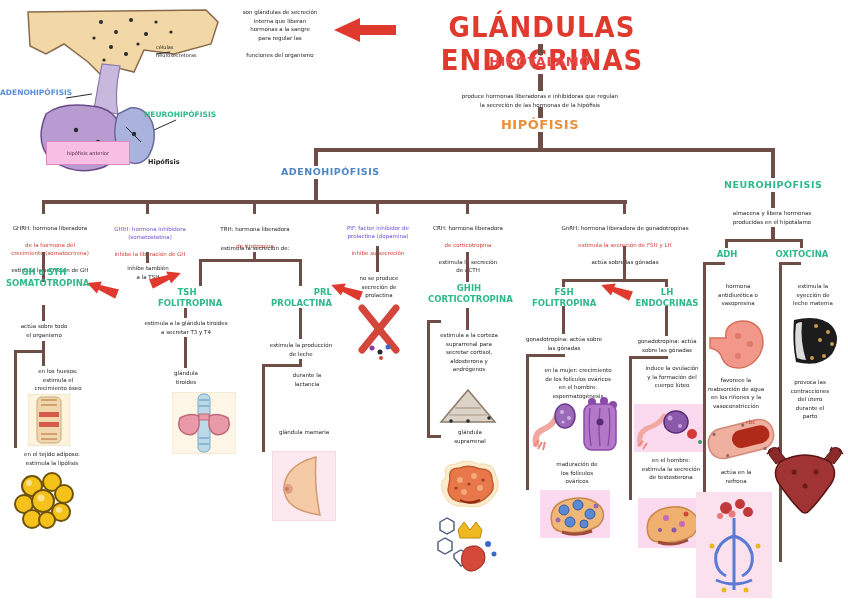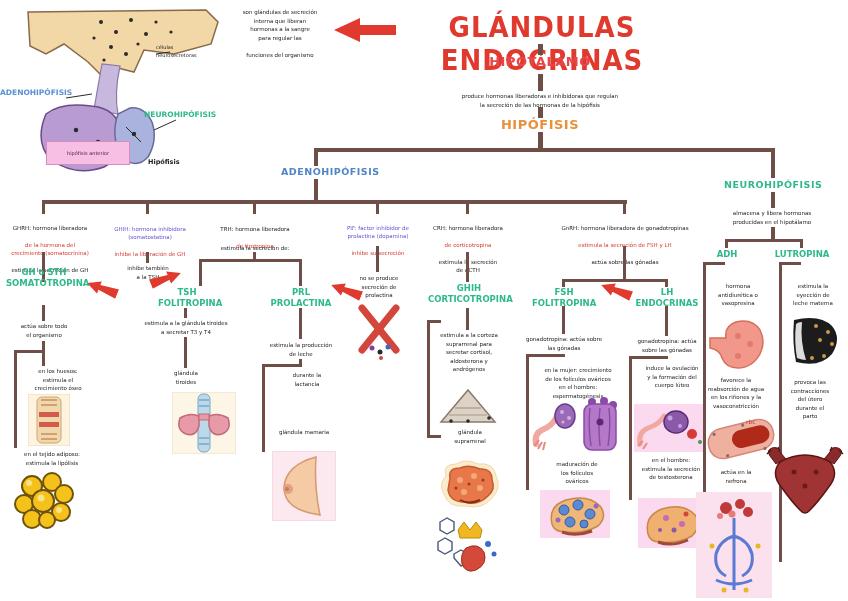--- a/index.html
+++ b/index.html
@@ -156,21 +156,21 @@
     <polygon points="0,9 13,2 13,6 32,3 32,13 13,11 13,15" fill="#e0392e"></polygon>
   </svg>
   <svg class="abs" style="left:600px;top:282px;transform:rotate(22deg);" width="32" height="18" viewBox="0 0 32 18">
     <polygon points="0,9 13,2 13,6 32,3 32,13 13,11 13,15" fill="#e0392e"></polygon>
   </svg>
 
   <div class="glab" style="left:6px;top:267px;width:76px;">GH o STH
 SOMATOTROPINA</div>
   <div class="glab" style="left:158px;top:287px;width:58px;">TSH
 FOLITROPINA</div>
-  <div class="glab" style="left:270px;top:287px;width:62px;">PRL
+  <div class="glab" style="left:270px;top:287px;width:62px;text-align:right;">PRL
 PROLACTINA</div>
   <div class="glab" style="left:428px;top:283px;width:82px;">GHIH
 CORTICOTROPINA</div>
   <div class="glab" style="left:532px;top:287px;width:64px;">FSH
 FOLITROPINA</div>
   <div class="glab" style="left:635px;top:287px;width:64px;">LH
 ENDOCRINAS</div>
 
   <div class="ln" style="left:42px;top:305px;width:3px;height:16px;"></div>
   <div class="cap" style="left:8px;top:322px;width:72px;">actúa sobre todo
@@ -385,21 +385,21 @@
 
   <div class="node" style="left:724px;top:179px;width:98px;font-size:9.5px;color:#2eb98a;">NEUROHIPÓFISIS</div>
   <div class="ln" style="left:771px;top:192px;width:4px;height:16px;"></div>
   <div class="cap" style="left:712px;top:209px;width:120px;">almacena y libera hormonas
 producidas en el hipotálamo</div>
   <div class="ln" style="left:771px;top:227px;width:4px;height:13px;"></div>
   <div class="ln" style="left:725px;top:239px;width:78px;height:3px;"></div>
   <div class="ln" style="left:725px;top:242px;width:3px;height:6px;"></div>
   <div class="ln" style="left:800px;top:242px;width:3px;height:6px;"></div>
   <div class="glab" style="left:710px;top:249px;width:34px;">ADH</div>
-  <div class="glab" style="left:764px;top:249px;width:76px;">LUTROPINA</div>
+  <div class="glab" style="left:764px;top:249px;width:76px;">OXITOCINA</div>
 
   <div class="ln" style="left:703px;top:262px;width:3px;height:320px;"></div>
   <div class="ln" style="left:703px;top:262px;width:22px;height:3px;"></div>
   <div class="cap" style="left:708px;top:282px;width:60px;">hormona
 antidiurética o
 vasopresina</div>
   <svg class="abs" style="left:708px;top:316px;" width="58" height="58" viewBox="0 0 58 58">
     <path d="M2,22 L18,22 Q16,10 28,6 Q44,2 52,14 Q58,26 52,38 Q44,52 30,52 Q18,52 14,42 Q12,34 2,32 Z" fill="#f2988a" stroke="#d4705a" stroke-width="1.5"></path>
     <g fill="#e07a6a">
         <circle cx="30" cy="20" r="3"></circle>

